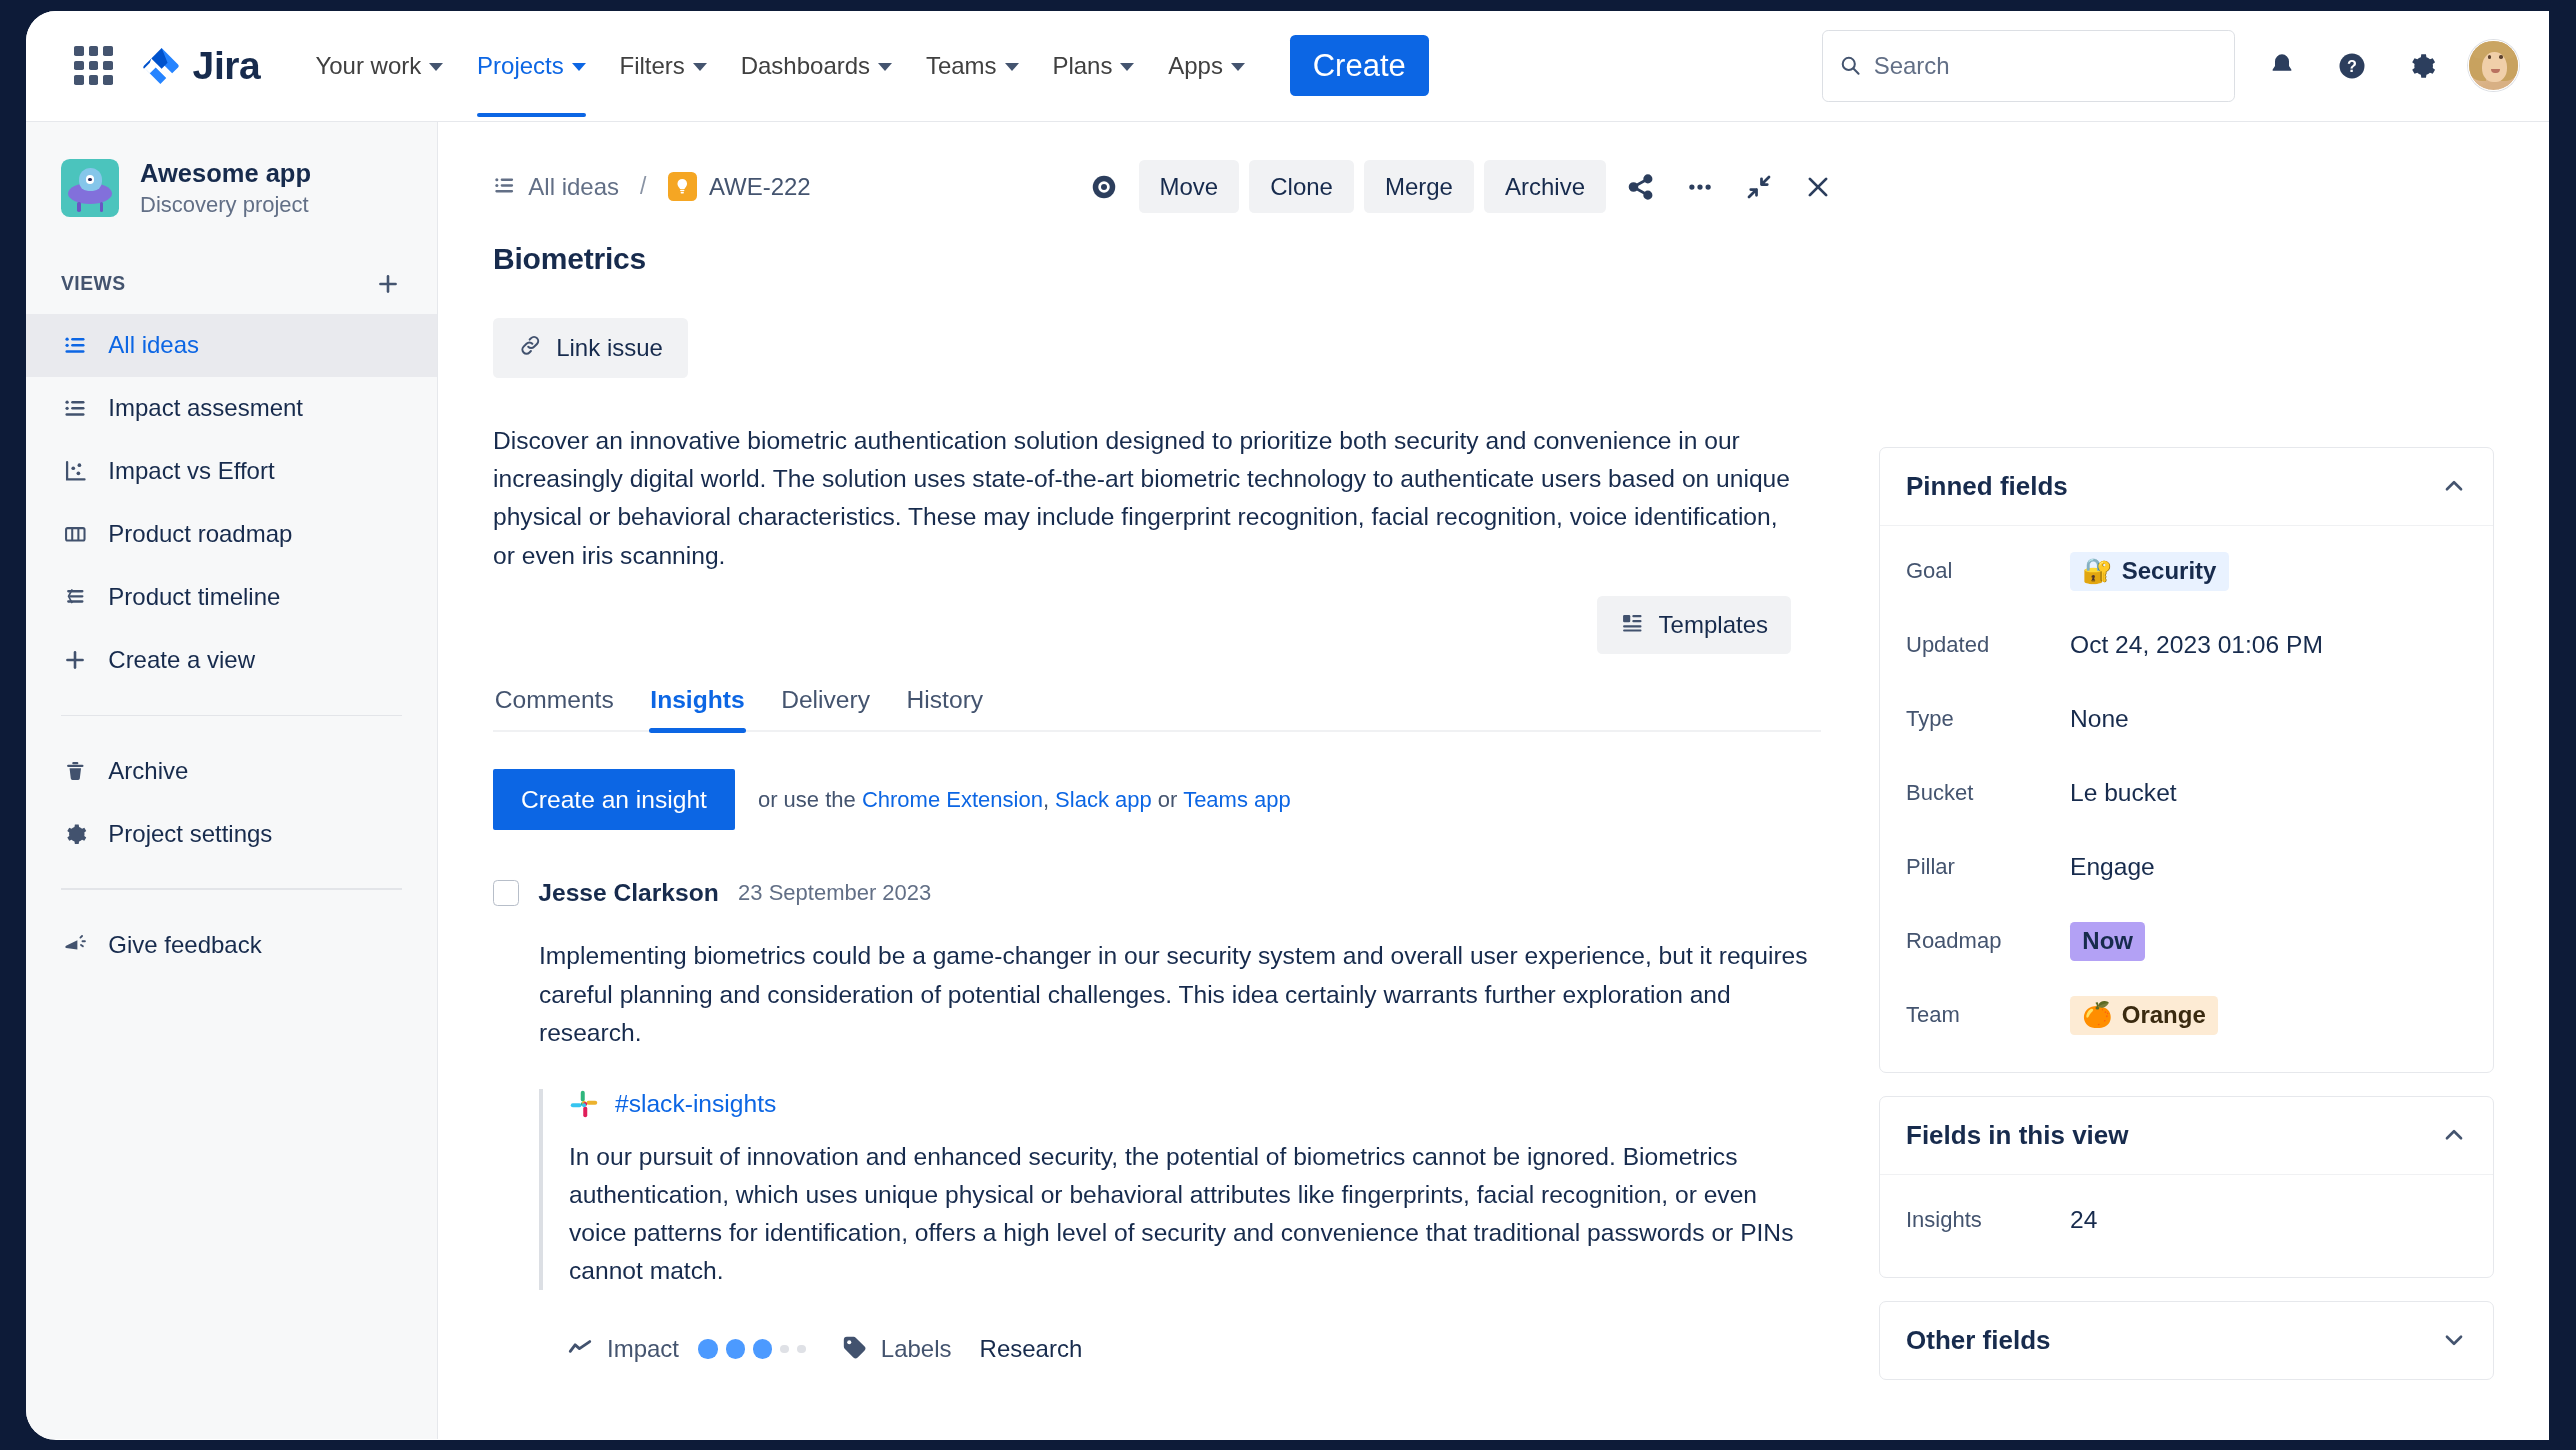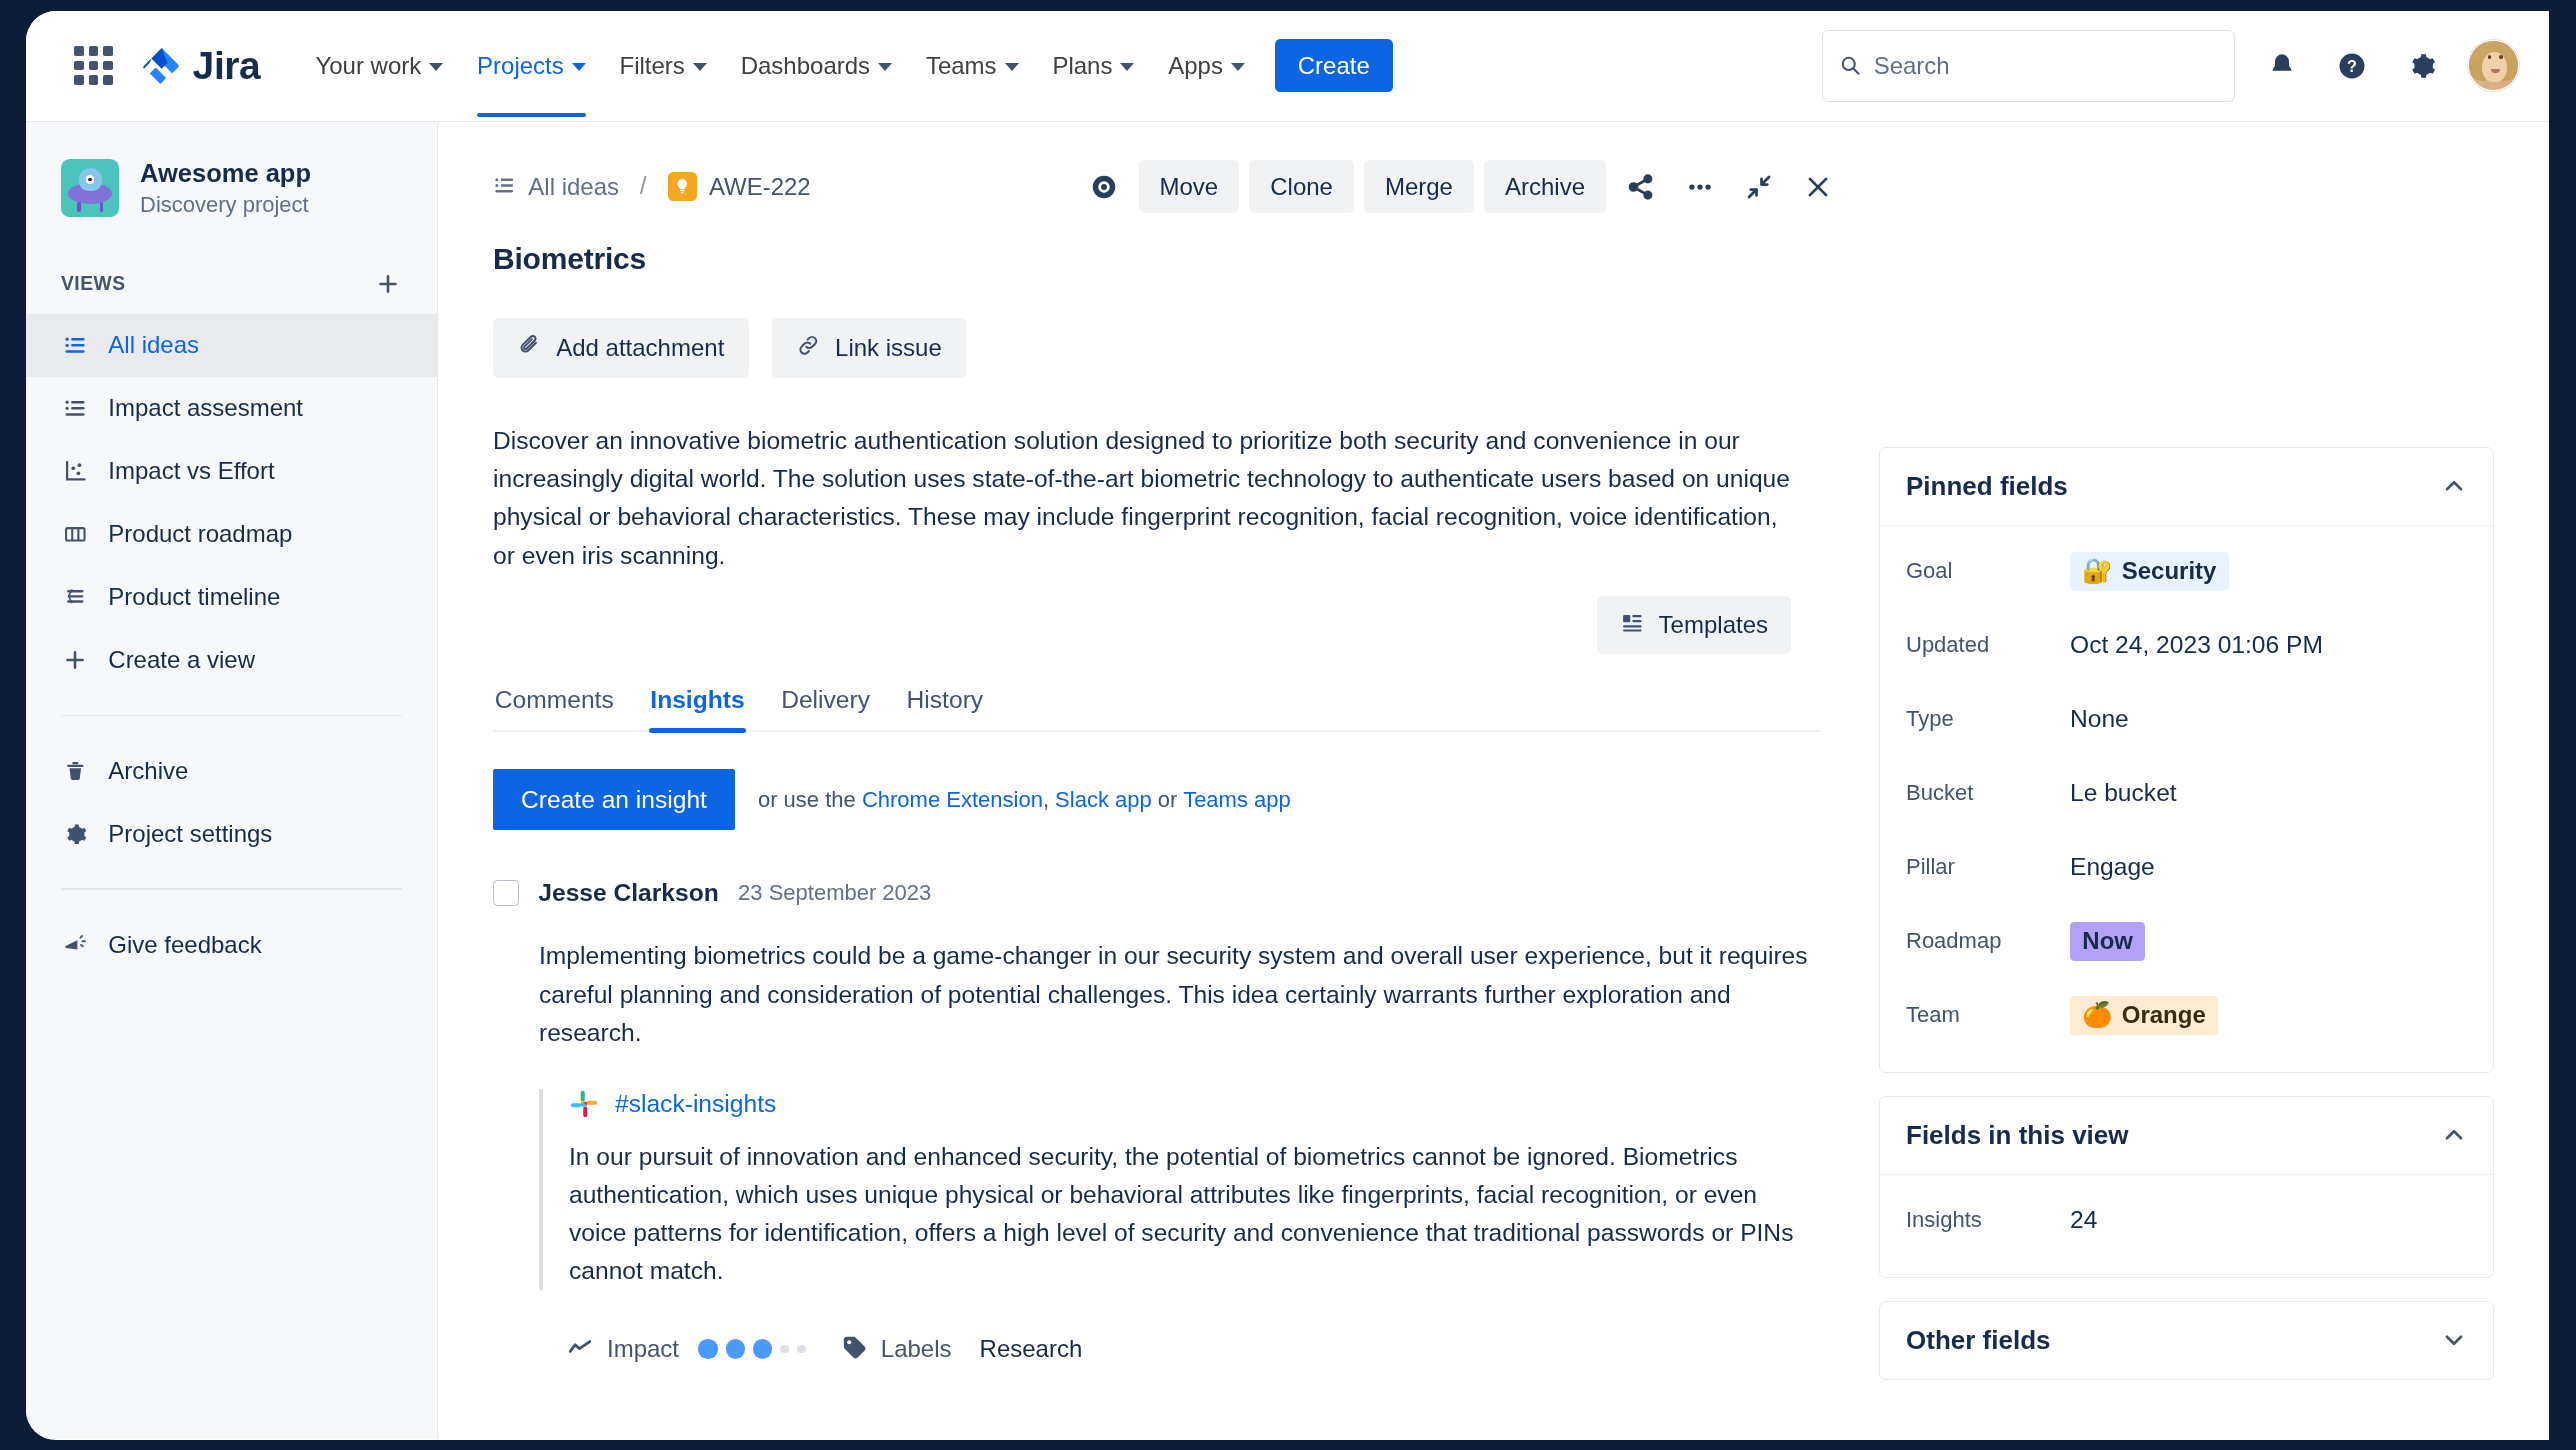--- a/index.html
+++ b/index.html
@@ -53,23 +53,23 @@
     position: relative;
   }
   .nav-item.active { color: #0c66e4; }
   .nav-item.active::after {
     content: ""; position: absolute;
     left: 16px; right: 16px; bottom: -25.5px; height: 4.4px;
     background: #0c66e4; border-radius: 2.6px;
   }
   .chev { width: 0; height: 0; border-left: 7px solid transparent; border-right: 7px solid transparent; border-top: 8px solid #44546f; margin-top:2.6px;}
   .create-btn {
-    margin-left: 12px;
+    margin-left: 27px;
     background: #0c66e4; color: #fff;
-    font-size: 24px; font-weight: 500;
+    font-size: 31px; font-weight: 500;
     padding: 12.3px 23px; border: none; border-radius: 5.3px;
     cursor: pointer; font-family: inherit;
   }
   .topnav-right { margin-left: auto; display: flex; align-items: center; gap: 23px; }
   .searchbox {
     width: 413px; height: 72px;
     border: 1.8px solid #dcdfe4; border-radius: 6.2px;
     display: flex; align-items: center; gap: 12.3px;
     padding: 0 16px; background: #fff; cursor: text;
   }
@@ -621,28 +621,20 @@
                 <line x1="5.5" y1="5.5" x2="18.5" y2="18.5"></line>
                   <line x1="18.5" y1="5.5" x2="5.5" y2="18.5"></line>
               </svg>
             </div>
           </div>
         </div>
 
         <div class="page-title">Biometrics</div>
 
         <div class="attach-row">
-          <button class="btn-attach">
-            <span>
-              <svg width="24.6" height="24.6" viewBox="0 0 24 24" fill="none" stroke="#42526e" stroke-width="2" stroke-linecap="round">
-                <path d="M17.5 9.5 10 17a3.8 3.8 0 0 1-5.4-5.4l8-8a2.6 2.6 0 0 1 3.7 3.7l-8 8a1.4 1.4 0 0 1-2-2l7.3-7.3"></path>
-              </svg>
-            </span>
-            <span>Add attachment</span>
-          </button>
           <button class="btn-attach">
             <span>
               <svg width="24.6" height="24.6" viewBox="0 0 24 24" fill="none" stroke="#42526e" stroke-width="2" stroke-linecap="round">
                 <path d="M10 13.5a4 4 0 0 0 5.7 0l2.8-2.8a4 4 0 0 0-5.7-5.7l-1.4 1.4"></path>
                 <path d="M14 10.5a4 4 0 0 0-5.7 0l-2.8 2.8a4 4 0 0 0 5.7 5.7l1.4-1.4"></path>
               </svg>
             </span>
             <span>Link issue</span>
           </button>
         </div>

